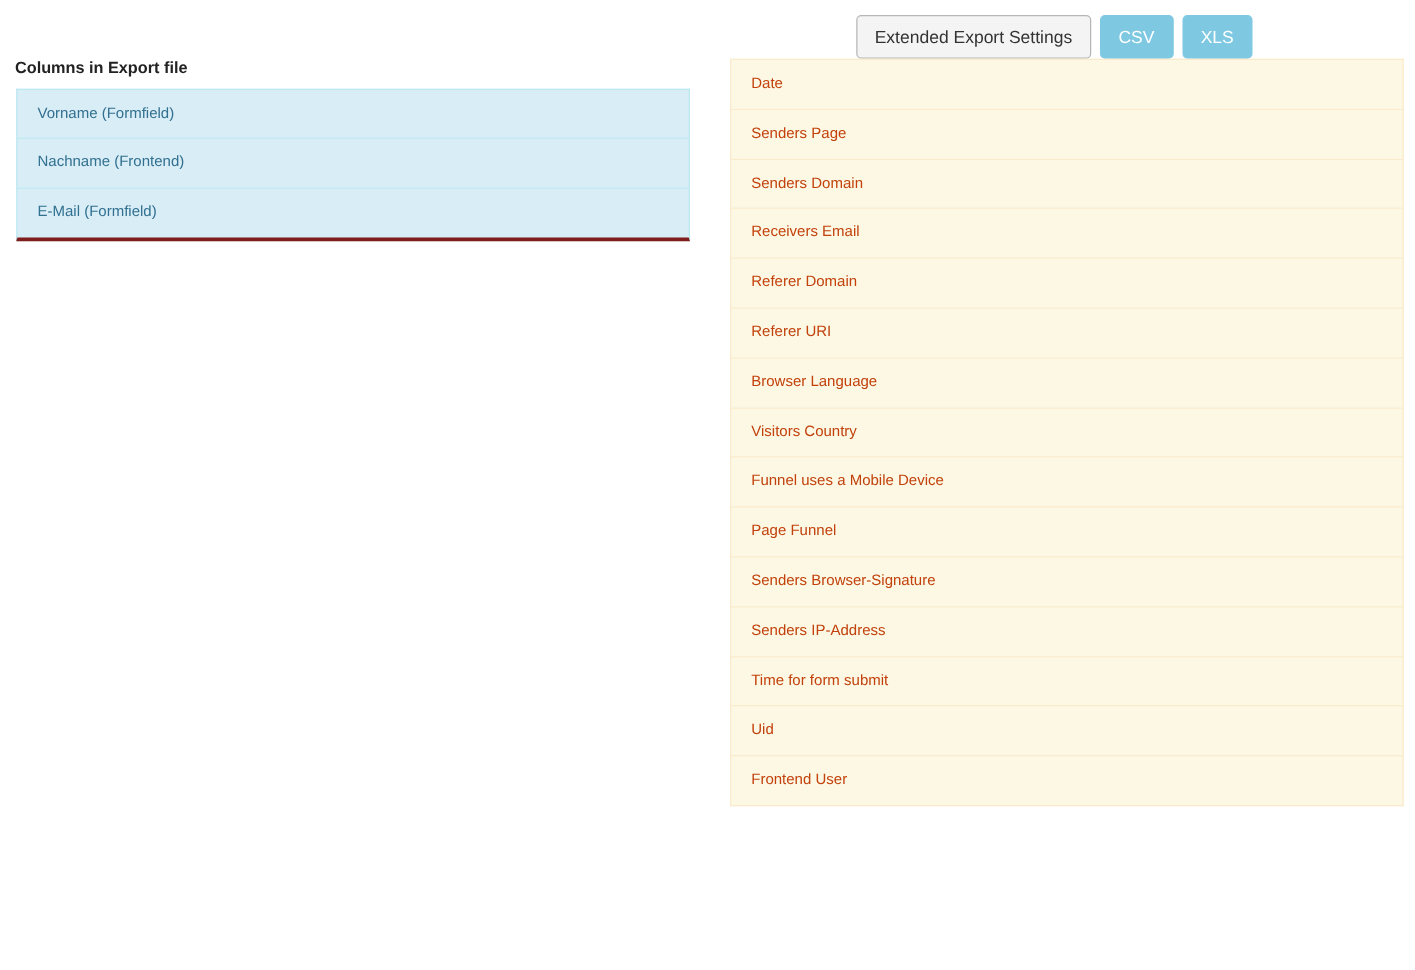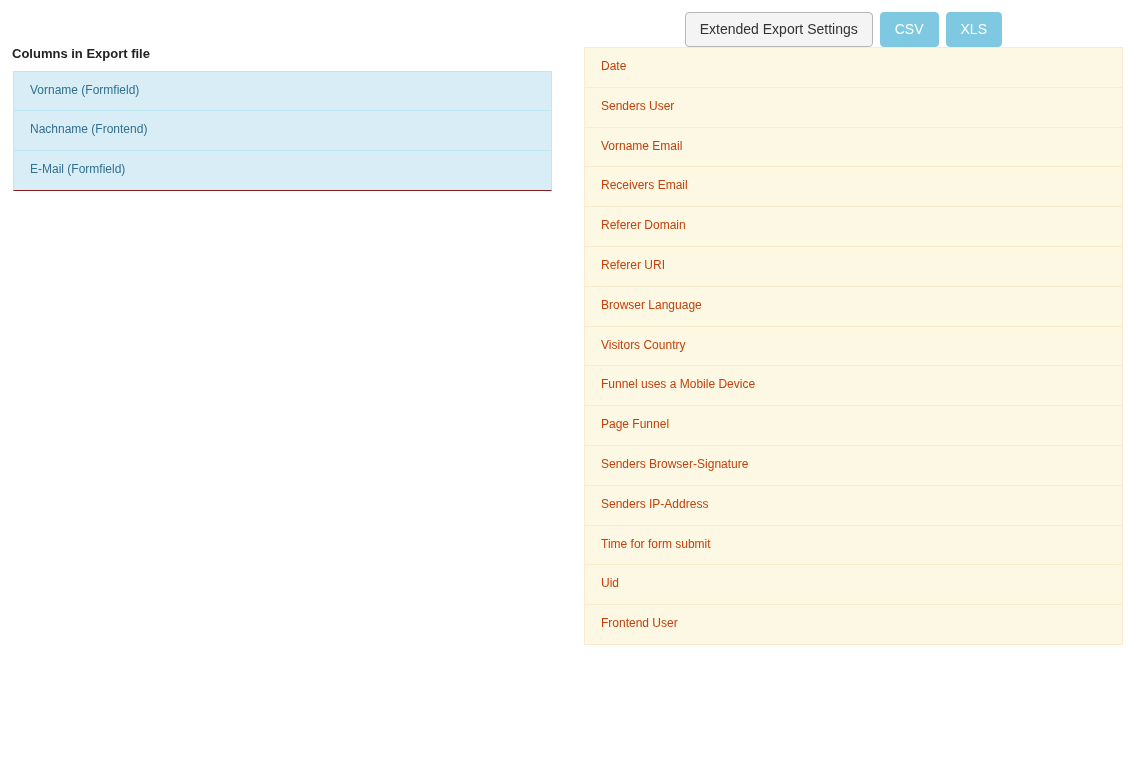--- a/index.html
+++ b/index.html
@@ -85,21 +85,21 @@
     line-height: 1.15;
     cursor: move;
   }
   .list-selected {
     background: #d9edf7;
     border: 1px solid #bce8f1;
     border-bottom: none;
     color: #31708f;
   }
   .list-selected:last-child {
-    border-bottom: 1px solid #7f1d1d;
+    border-bottom: 3px solid #7f1d1d;
   }
   .list-available {
     background: #fcf8e3;
     border: 1px solid #faebcc;
     border-bottom: none;
     color: #c2410c;
   }
   .list-available:last-child {
     border-bottom: 1px solid #faebcc;
   }
@@ -120,22 +120,22 @@
     <ul class="list" id="export-columns-list">
         <li class="list-item list-selected">Vorname (Formfield)</li>
         <li class="list-item list-selected">Nachname (Frontend)</li>
         <li class="list-item list-selected">E-Mail (Formfield)</li>
       </ul>
   </div>
 
   <div class="col-right">
     <ul class="list" id="available-columns-list">
         <li class="list-item list-available">Date</li>
-        <li class="list-item list-available">Senders User</li>
-        <li class="list-item list-available">Vorname Email</li>
+        <li class="list-item list-available">Senders Page</li>
+        <li class="list-item list-available">Senders Domain</li>
         <li class="list-item list-available">Receivers Email</li>
         <li class="list-item list-available">Referer Domain</li>
         <li class="list-item list-available">Referer URI</li>
         <li class="list-item list-available">Browser Language</li>
         <li class="list-item list-available">Visitors Country</li>
         <li class="list-item list-available">Funnel uses a Mobile Device</li>
         <li class="list-item list-available">Page Funnel</li>
         <li class="list-item list-available">Senders Browser-Signature</li>
         <li class="list-item list-available">Senders IP-Address</li>
         <li class="list-item list-available">Time for form submit</li>

